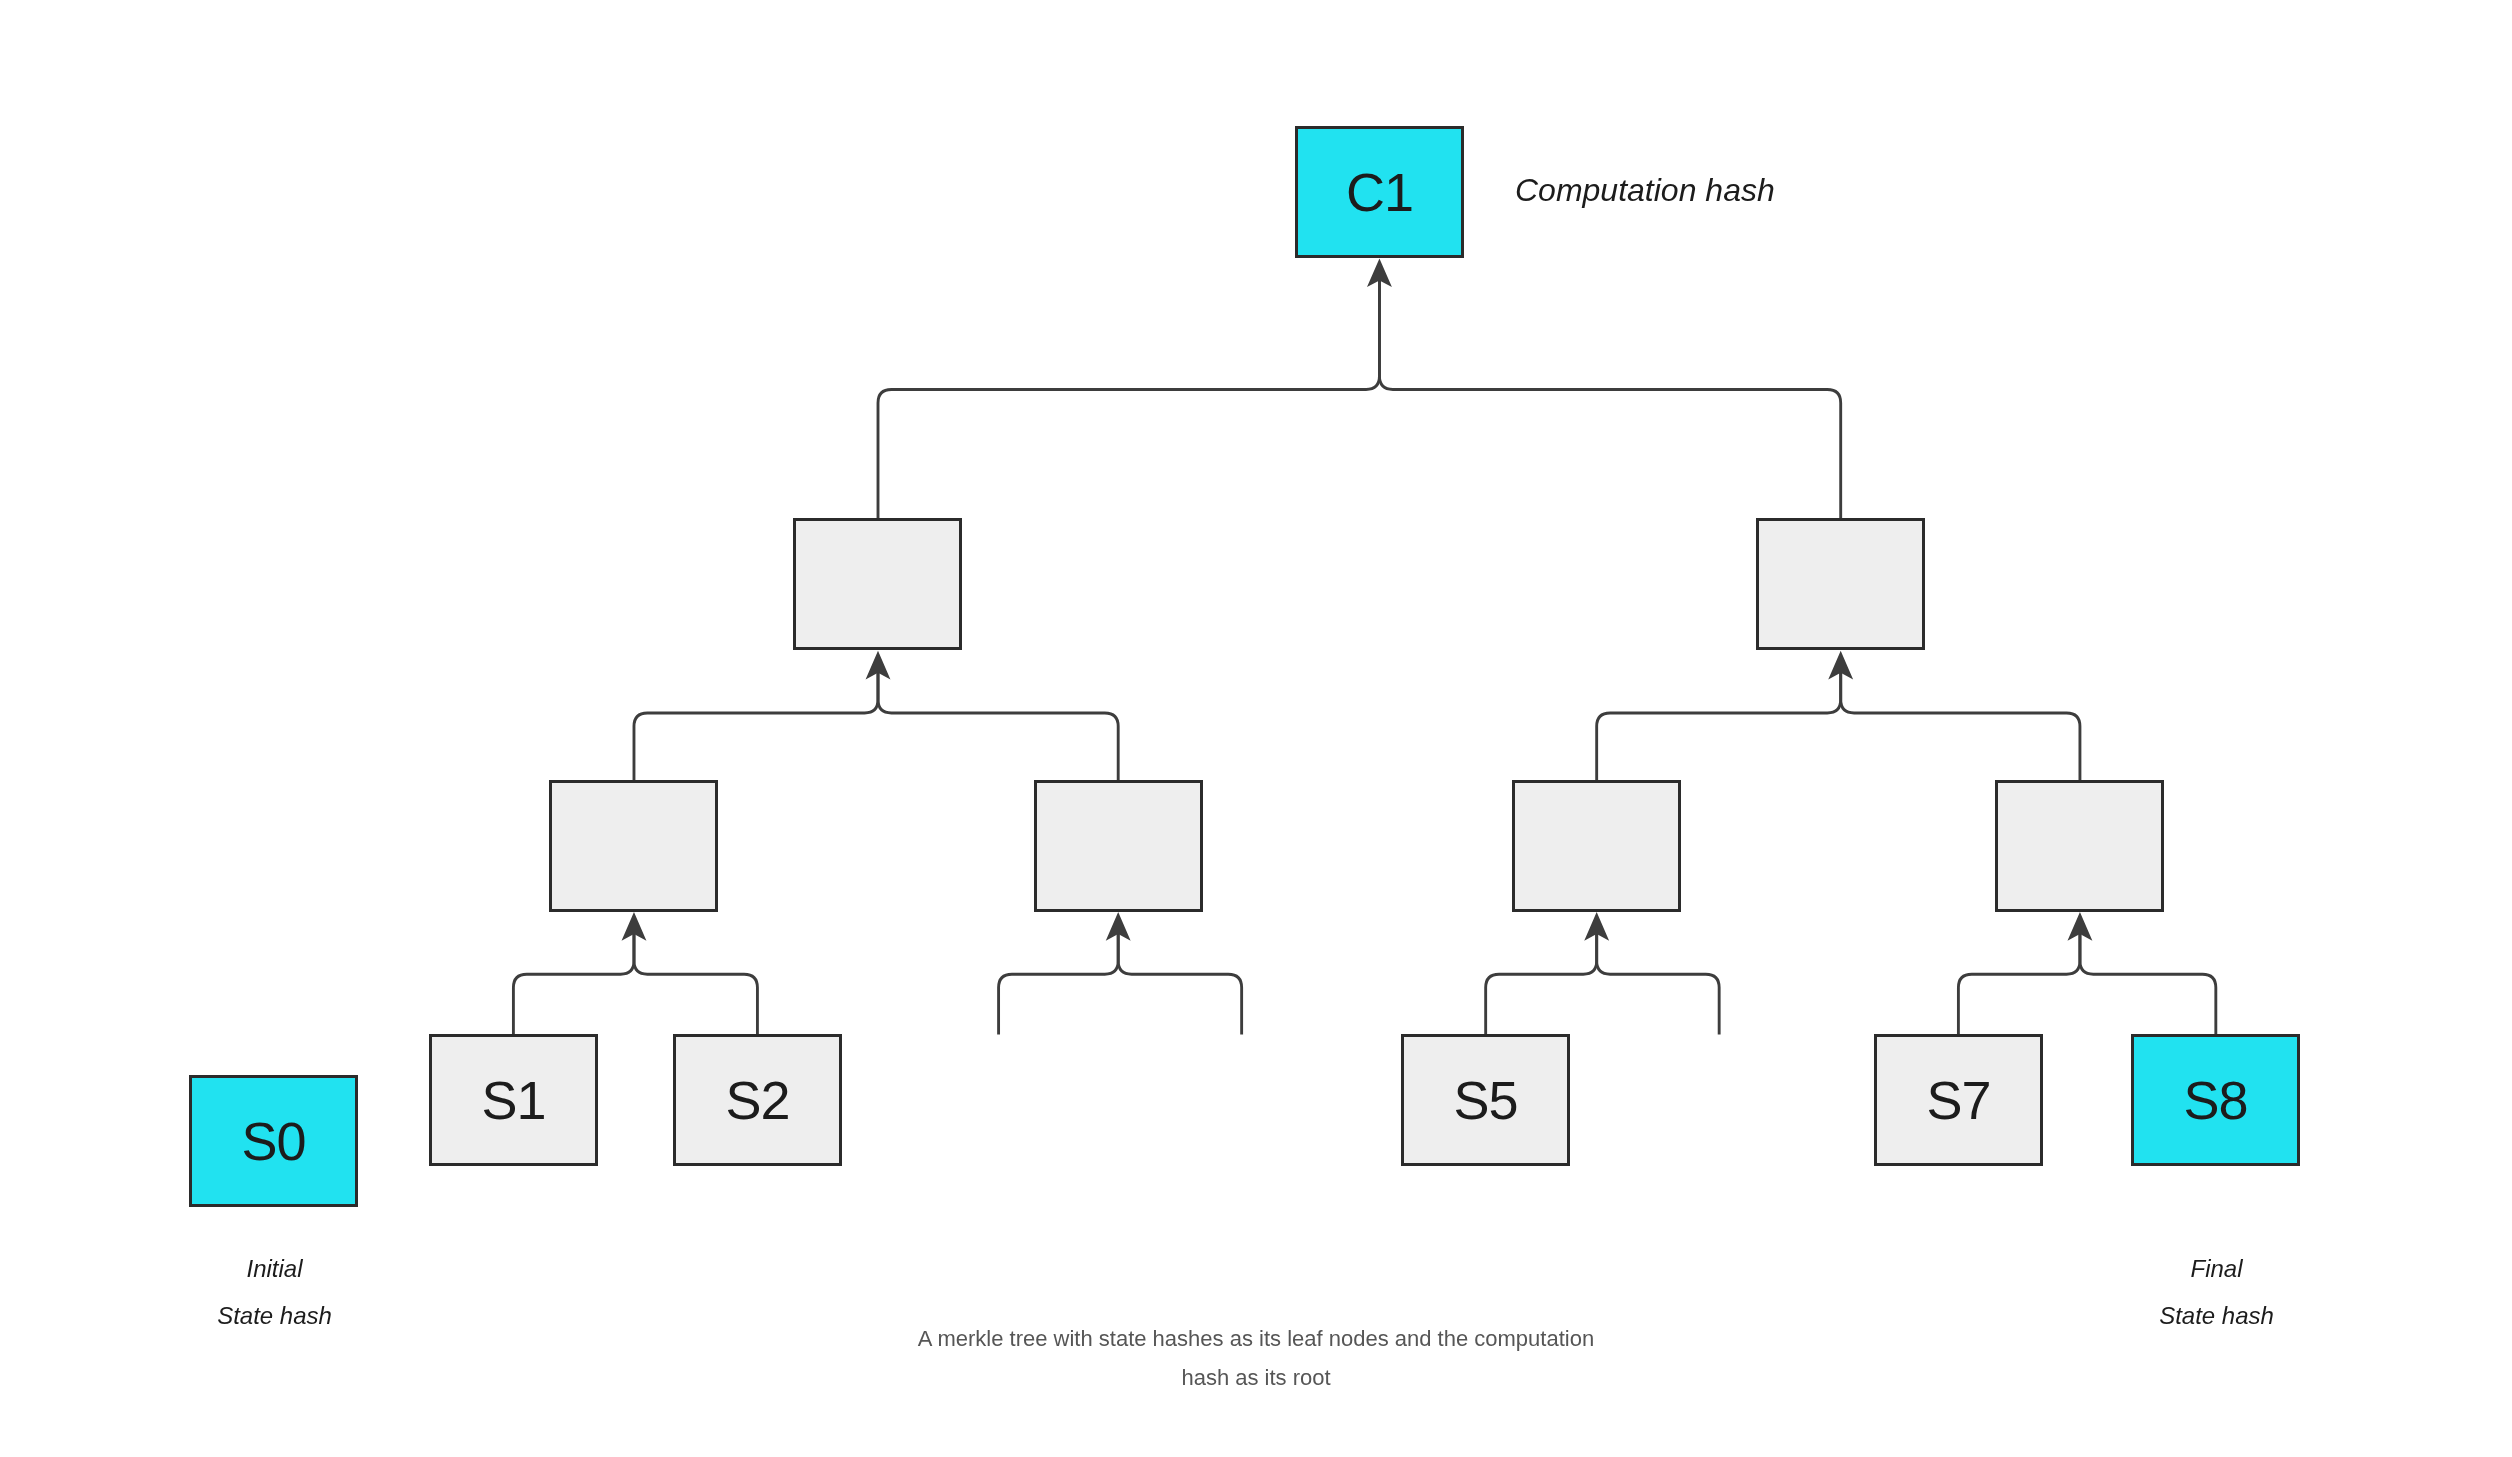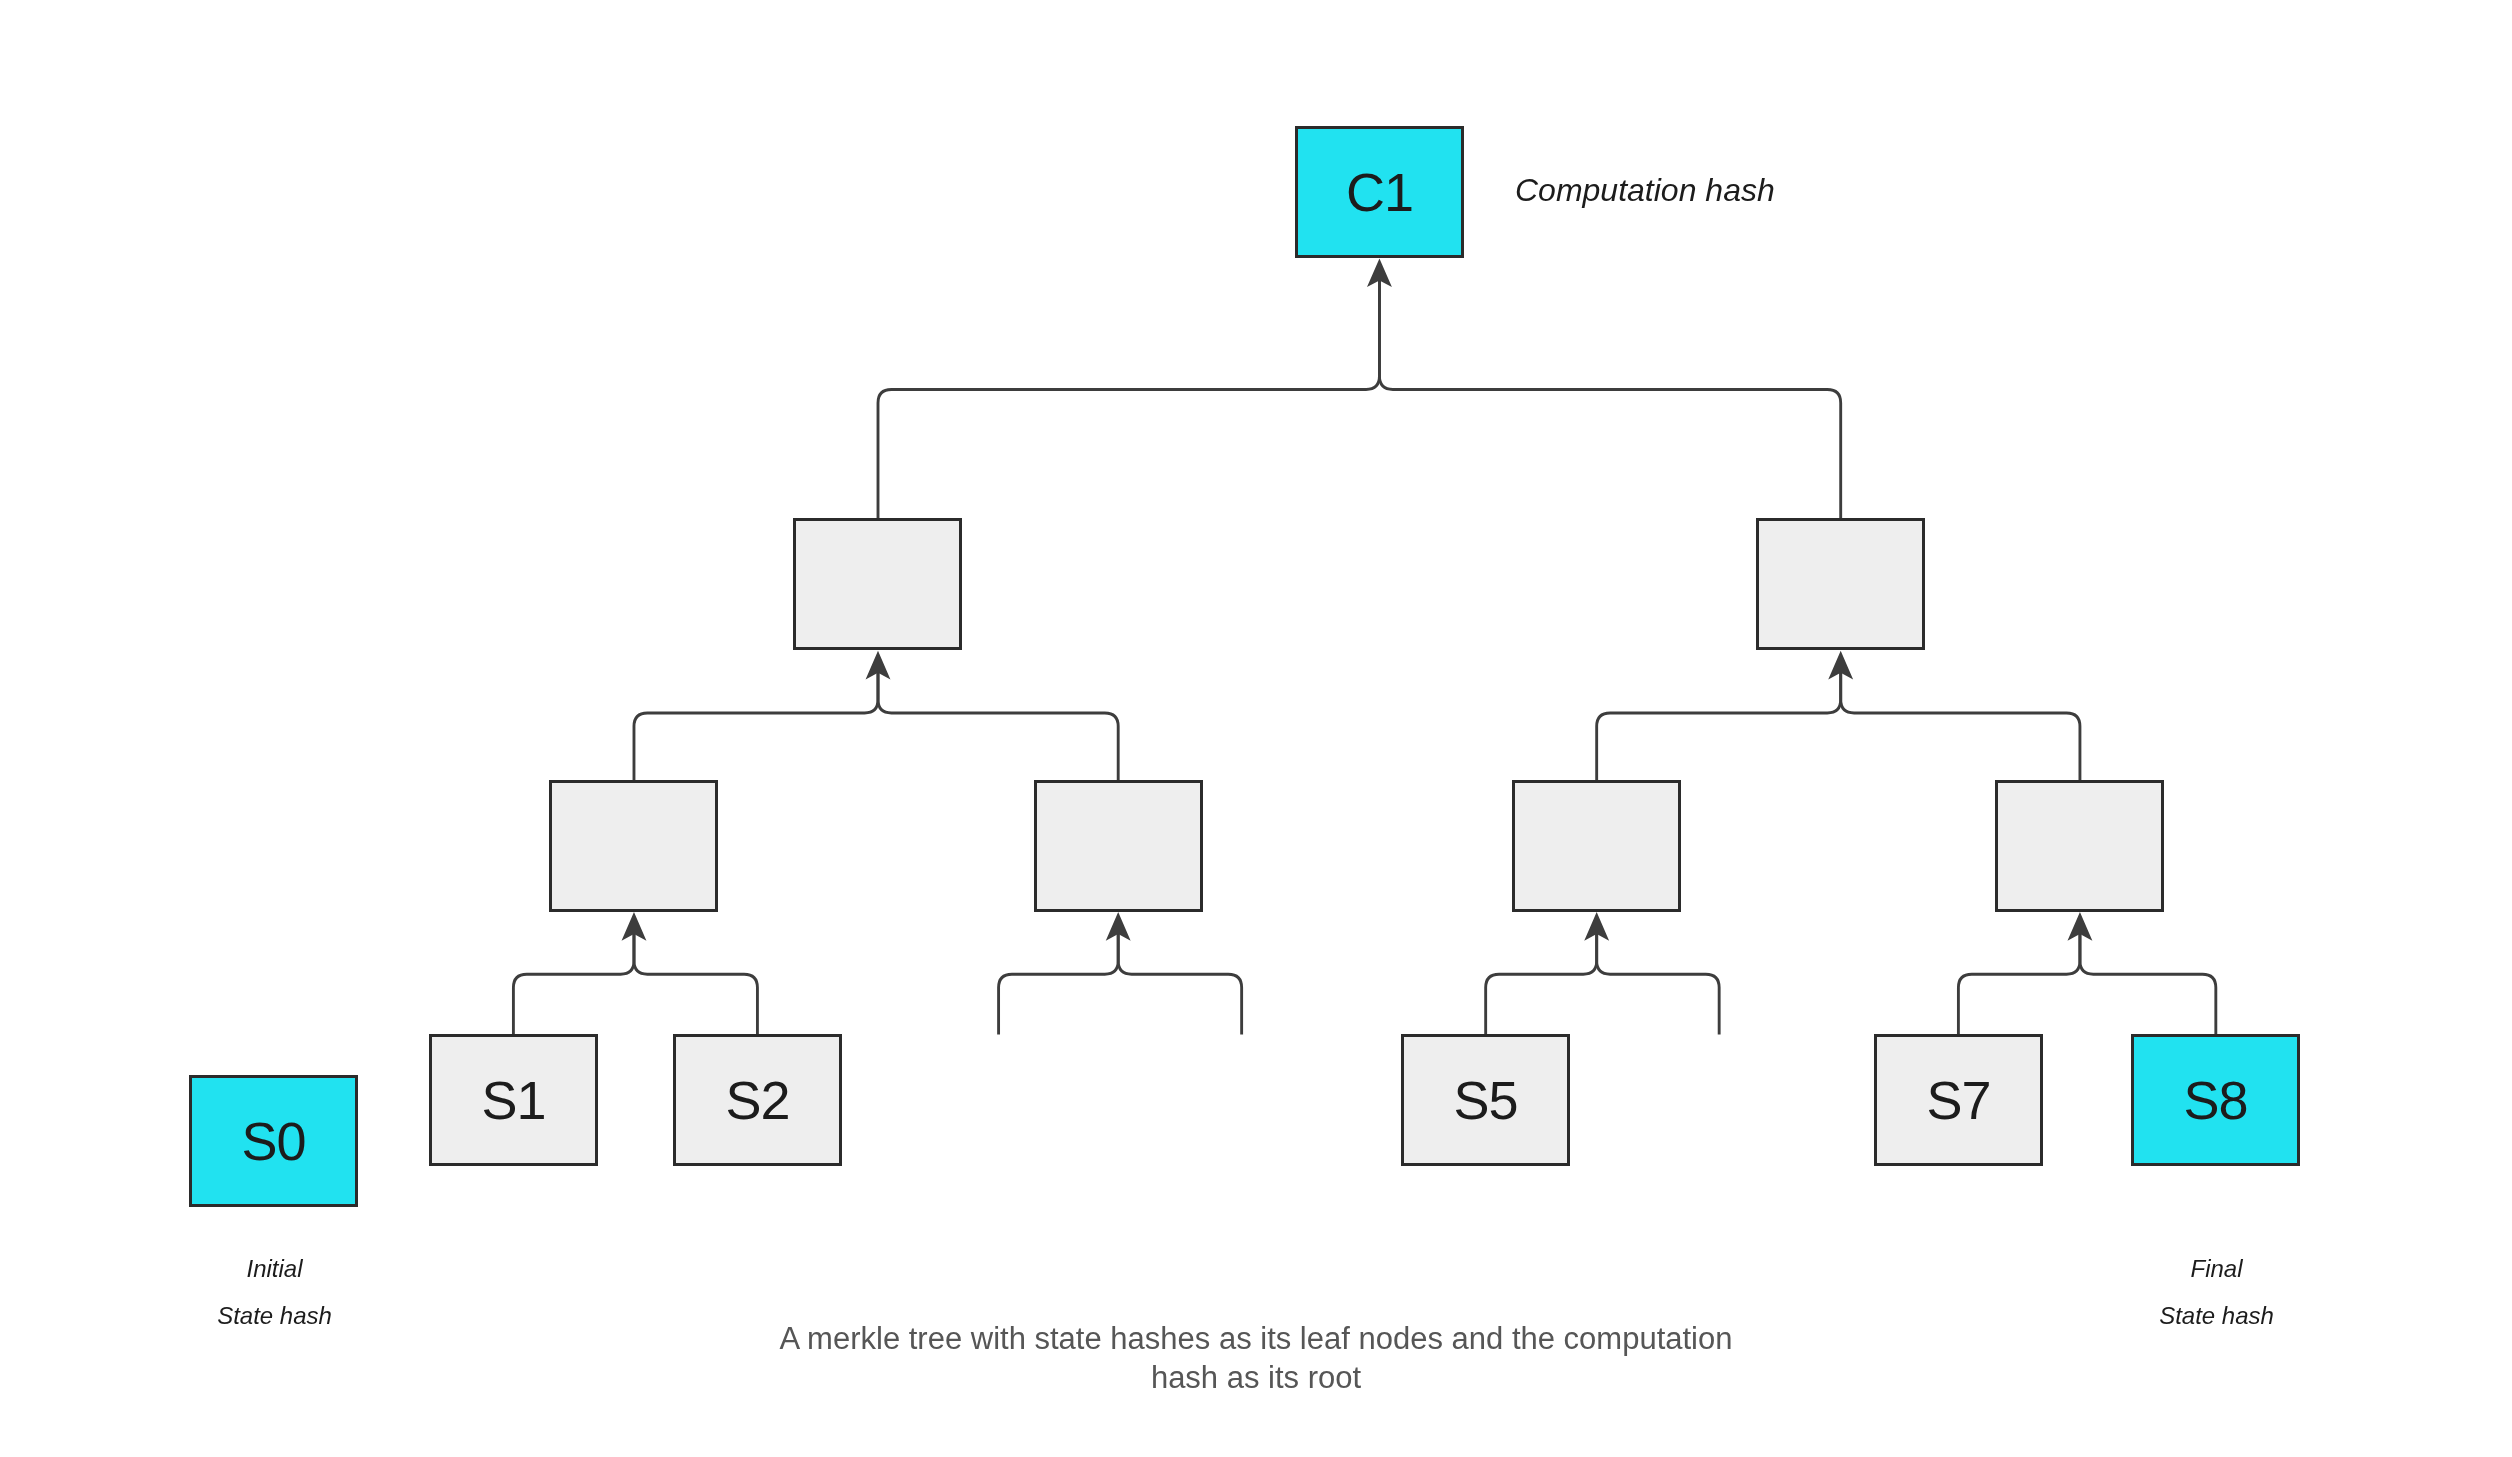--- a/index.html
+++ b/index.html
@@ -52,21 +52,21 @@
   .ann{
     position:absolute;font-style:italic;font-size:32px;
     color:var(--label-text);
   }
   .ann-comp{left:1515px;top:156px;white-space:nowrap;}
   .ann-block{width:479px;text-align:center;line-height:47px;font-size:24px;}
   .ann-initial{left:35px;top:1229px;}
   .ann-final{left:1977px;top:1229px;}
   .caption{
     position:absolute;left:586px;top:1303px;width:1340px;
-    text-align:center;font-size:31px;line-height:39px;
+    text-align:center;font-size:22px;line-height:39px;
     color:var(--caption-text);
   }
 </style>
 </head>
 <body>
 
 <div class="canvas">
 
   <svg class="wires" viewBox="0 0 2625 1523">
 

